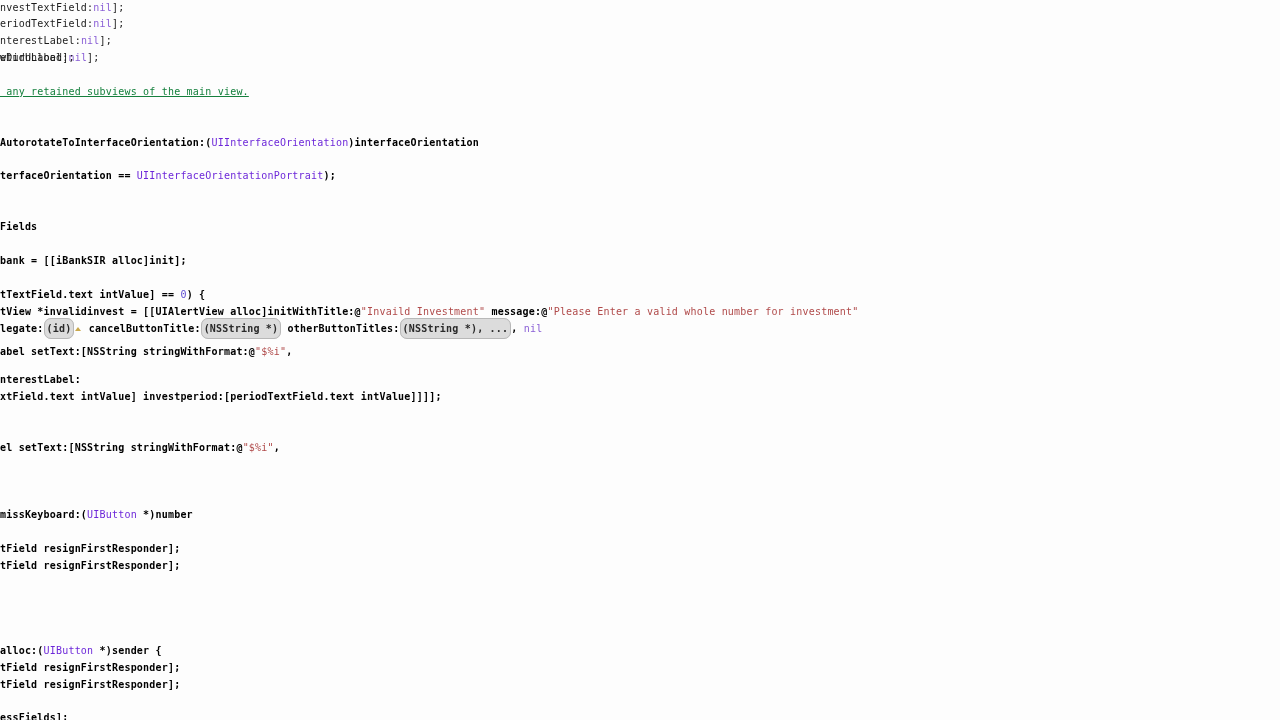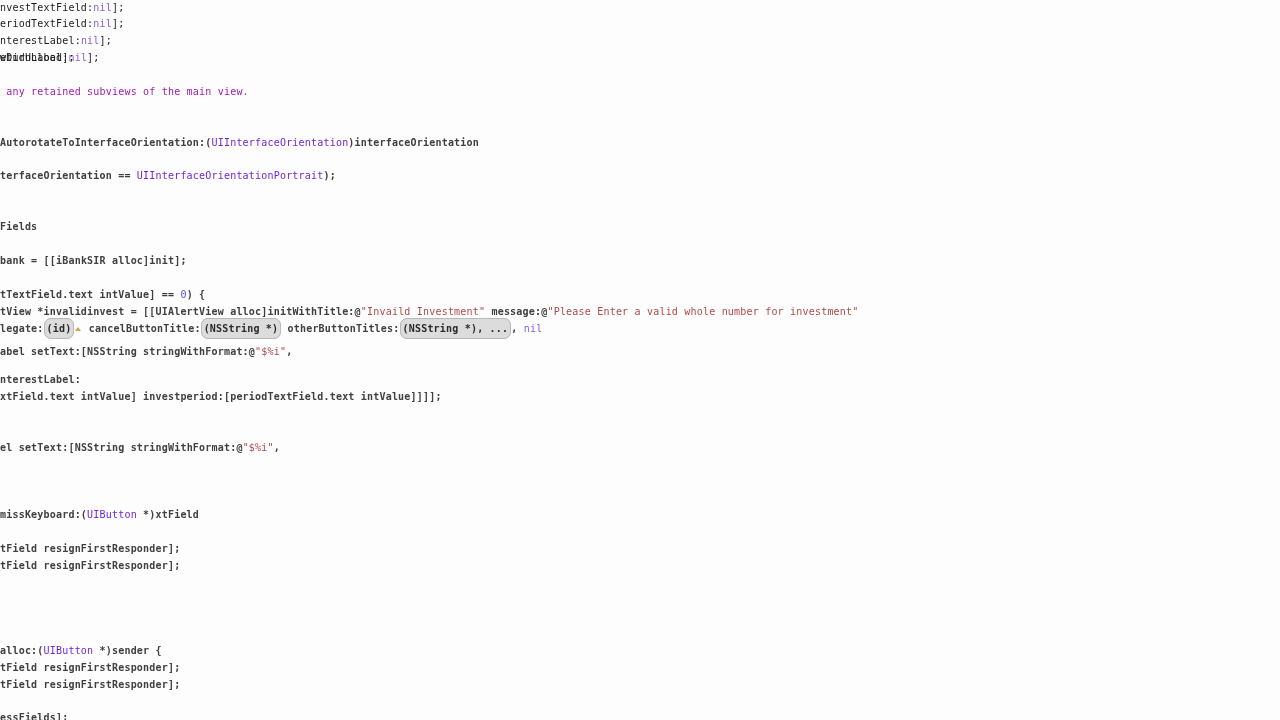--- a/index.html
+++ b/index.html
@@ -34,22 +34,22 @@
     color: #1a1a1a;
     -webkit-font-smoothing: none;
   }
 
   
   .tok-plain    { color: #1b1b1b; }
   .tok-nil      { color: #8a5fd6; }
   .tok-number   { color: #5c4ad1; }
   .tok-class    { color: #6d28d9; }
   .tok-string   { color: #b04a4a; }
-  .tok-comment  { color: #a21caf; }
-  .tok-bold     { color: #404040; font-weight: bold; }
+  .tok-comment  { color: #15803d; text-decoration: underline; }
+  .tok-bold     { color: #000000; font-weight: bold; }
 
   
   .placeholder {
     background: #dcdcdc;
     border: 1px solid #b8b8b8;
     border-radius: 7px;
     padding: 4px 2px;
     color: #2a2a2a;
     font-weight: bold;
   }
@@ -101,21 +101,21 @@
 
   <div class="code-line" style="top:344px"><span class="tok-bold">abel setText:[</span><span class="tok-bold">NSString</span><span class="tok-bold"> stringWithFormat:@</span><span class="tok-string">"$%i"</span><span class="tok-bold">,</span></div>
 
   <div class="code-line" style="top:372px"><span class="tok-bold">nterestLabel:</span></div>
 
   <div class="code-line" style="top:389px"><span class="tok-bold">xtField.text intValue] investperiod:[periodTextField.text intValue]]]];</span></div>
 
   <div class="code-line" style="top:440px"><span class="tok-bold">el setText:[</span><span class="tok-bold">NSString</span><span class="tok-bold"> stringWithFormat:@</span><span class="tok-string">"$%i"</span><span class="tok-bold">,</span></div>
 
 
-  <div class="code-line" style="top:507px"><span class="tok-bold">missKeyboard:(</span><span class="tok-class">UIButton</span><span class="tok-bold"> *)xtField</span></div>
+  <div class="code-line" style="top:507px"><span class="tok-bold">missKeyboard:(</span><span class="tok-class">UIButton</span><span class="tok-bold"> *)number</span></div>
 
   <div class="code-line" style="top:541px"><span class="tok-bold">tField resignFirstResponder];</span></div>
 
   <div class="code-line" style="top:558px"><span class="tok-bold">tField resignFirstResponder];</span></div>
 
   <div class="code-line" style="top:643px"><span class="tok-bold">alloc:(</span><span class="tok-class">UIButton</span><span class="tok-bold"> *)sender {</span></div>
 
   <div class="code-line" style="top:660px"><span class="tok-bold">tField resignFirstResponder];</span></div>
 
   <div class="code-line" style="top:677px"><span class="tok-bold">tField resignFirstResponder];</span></div>

